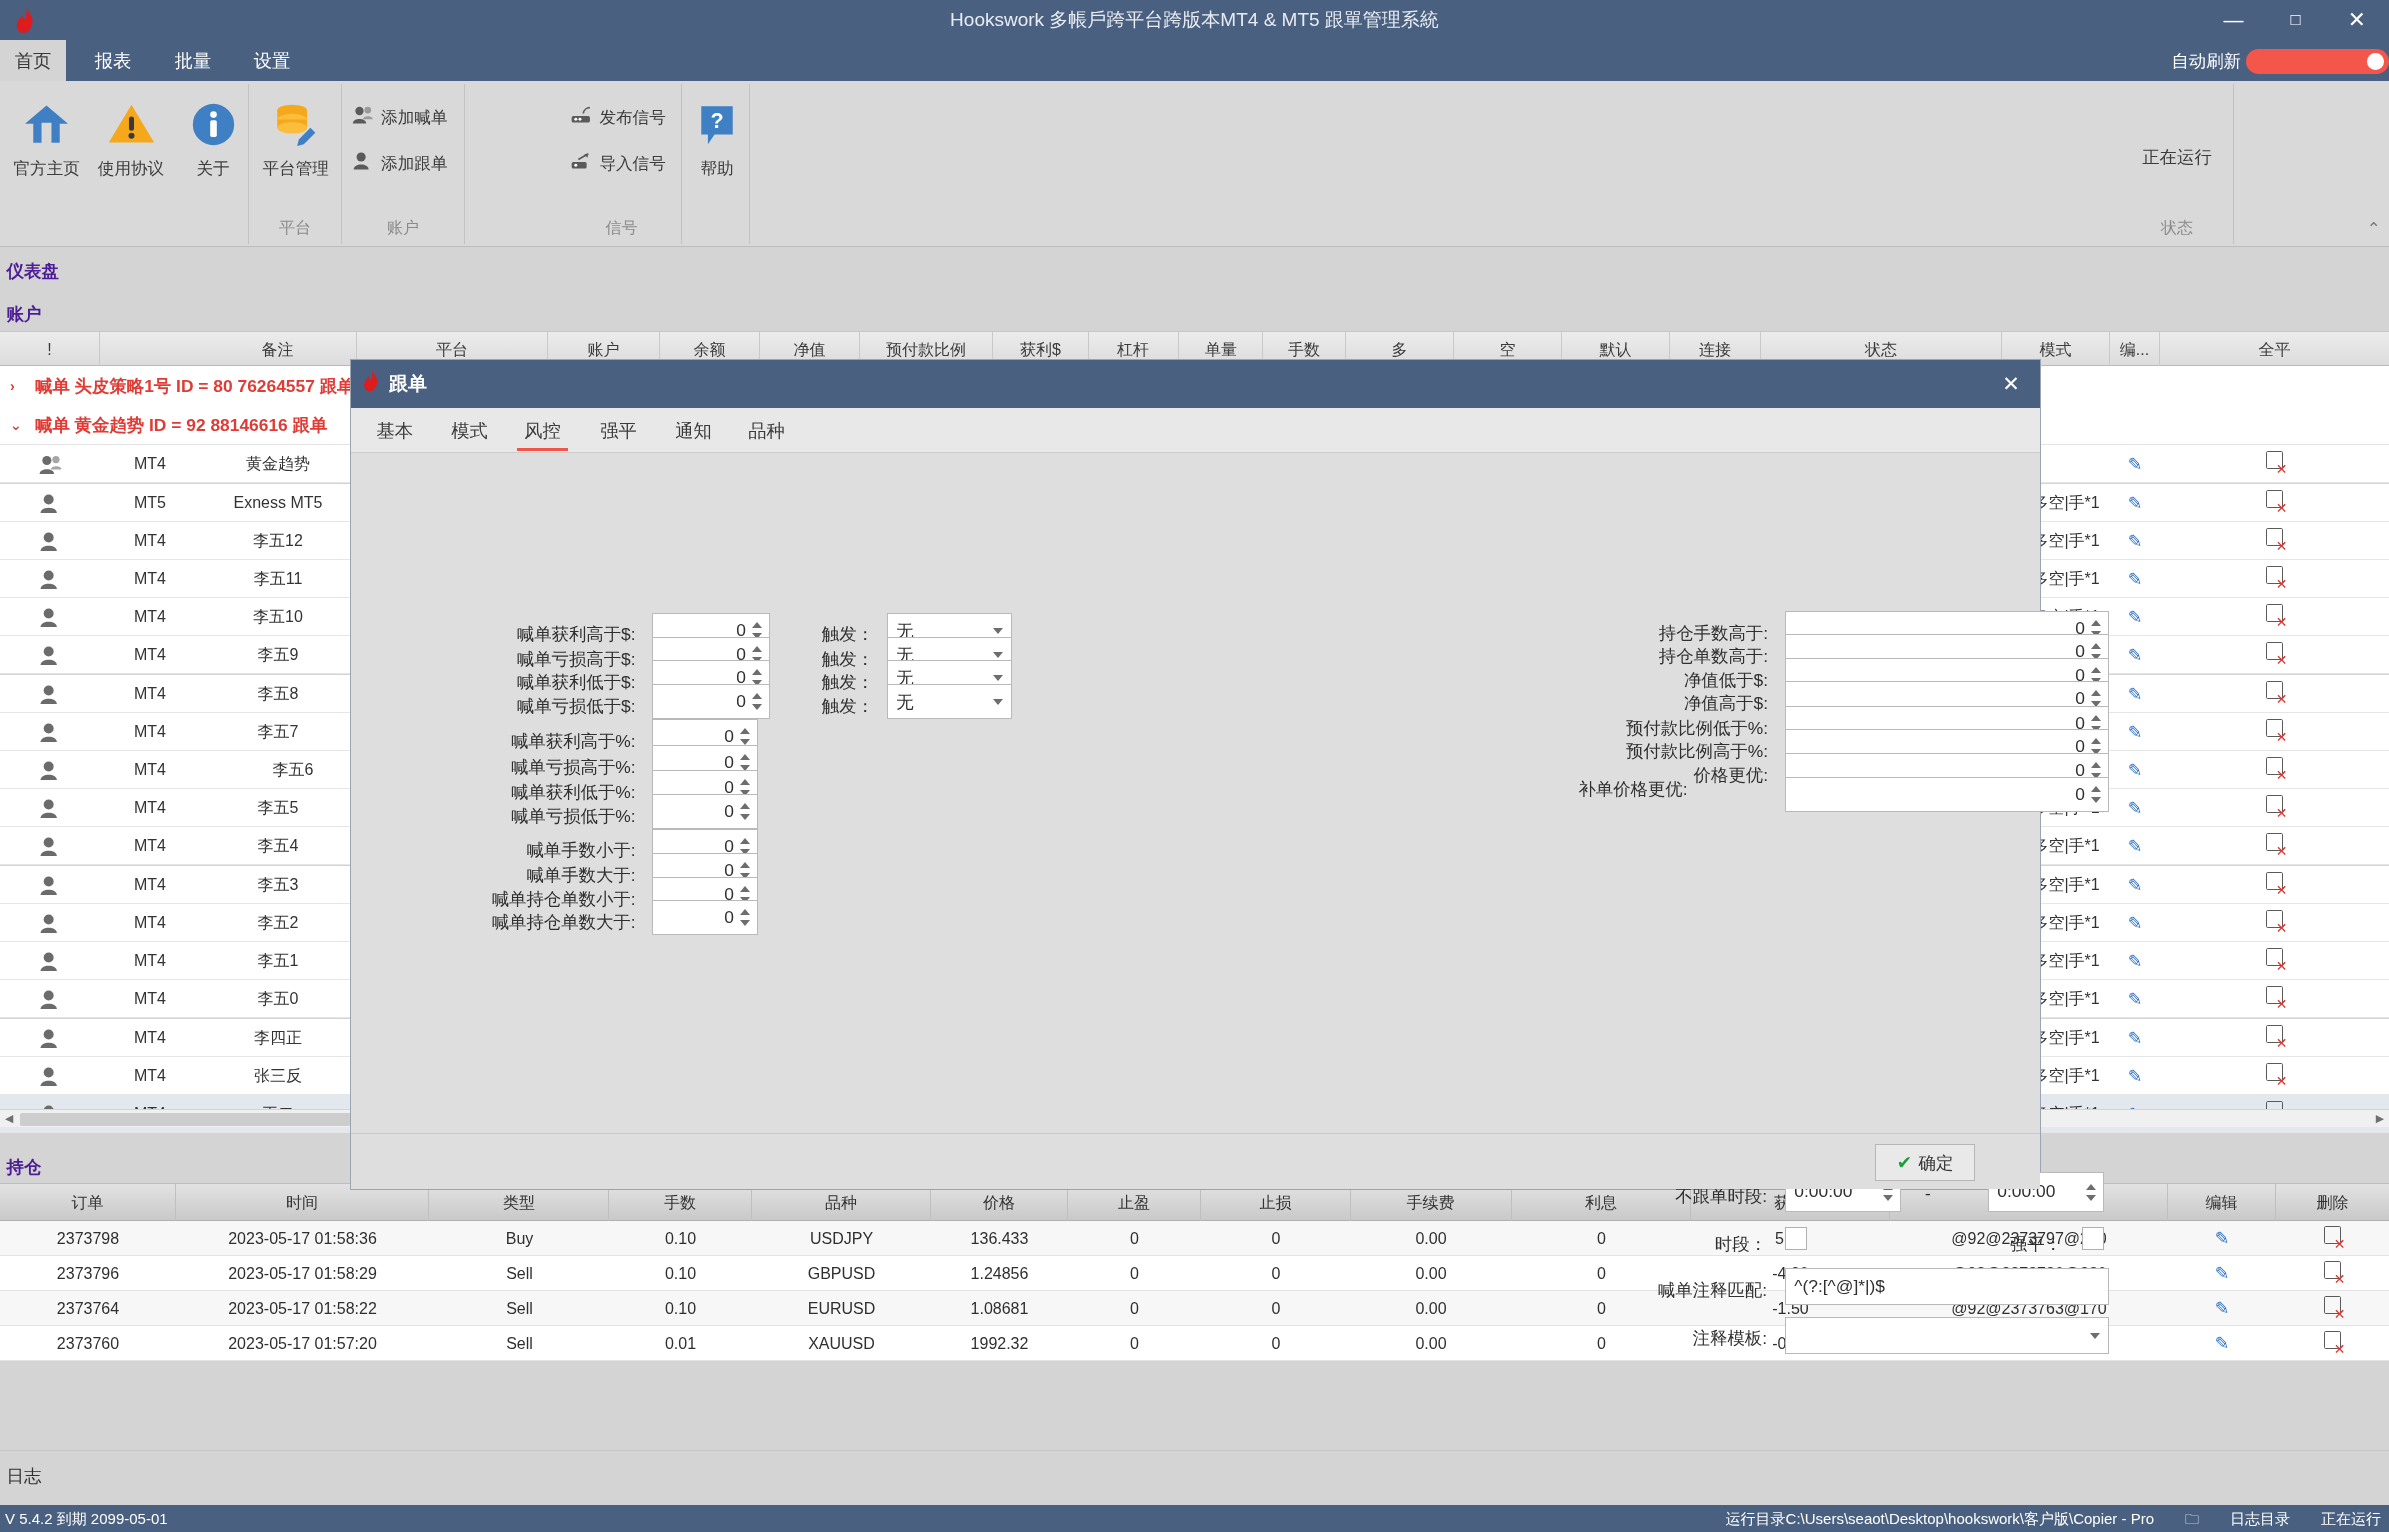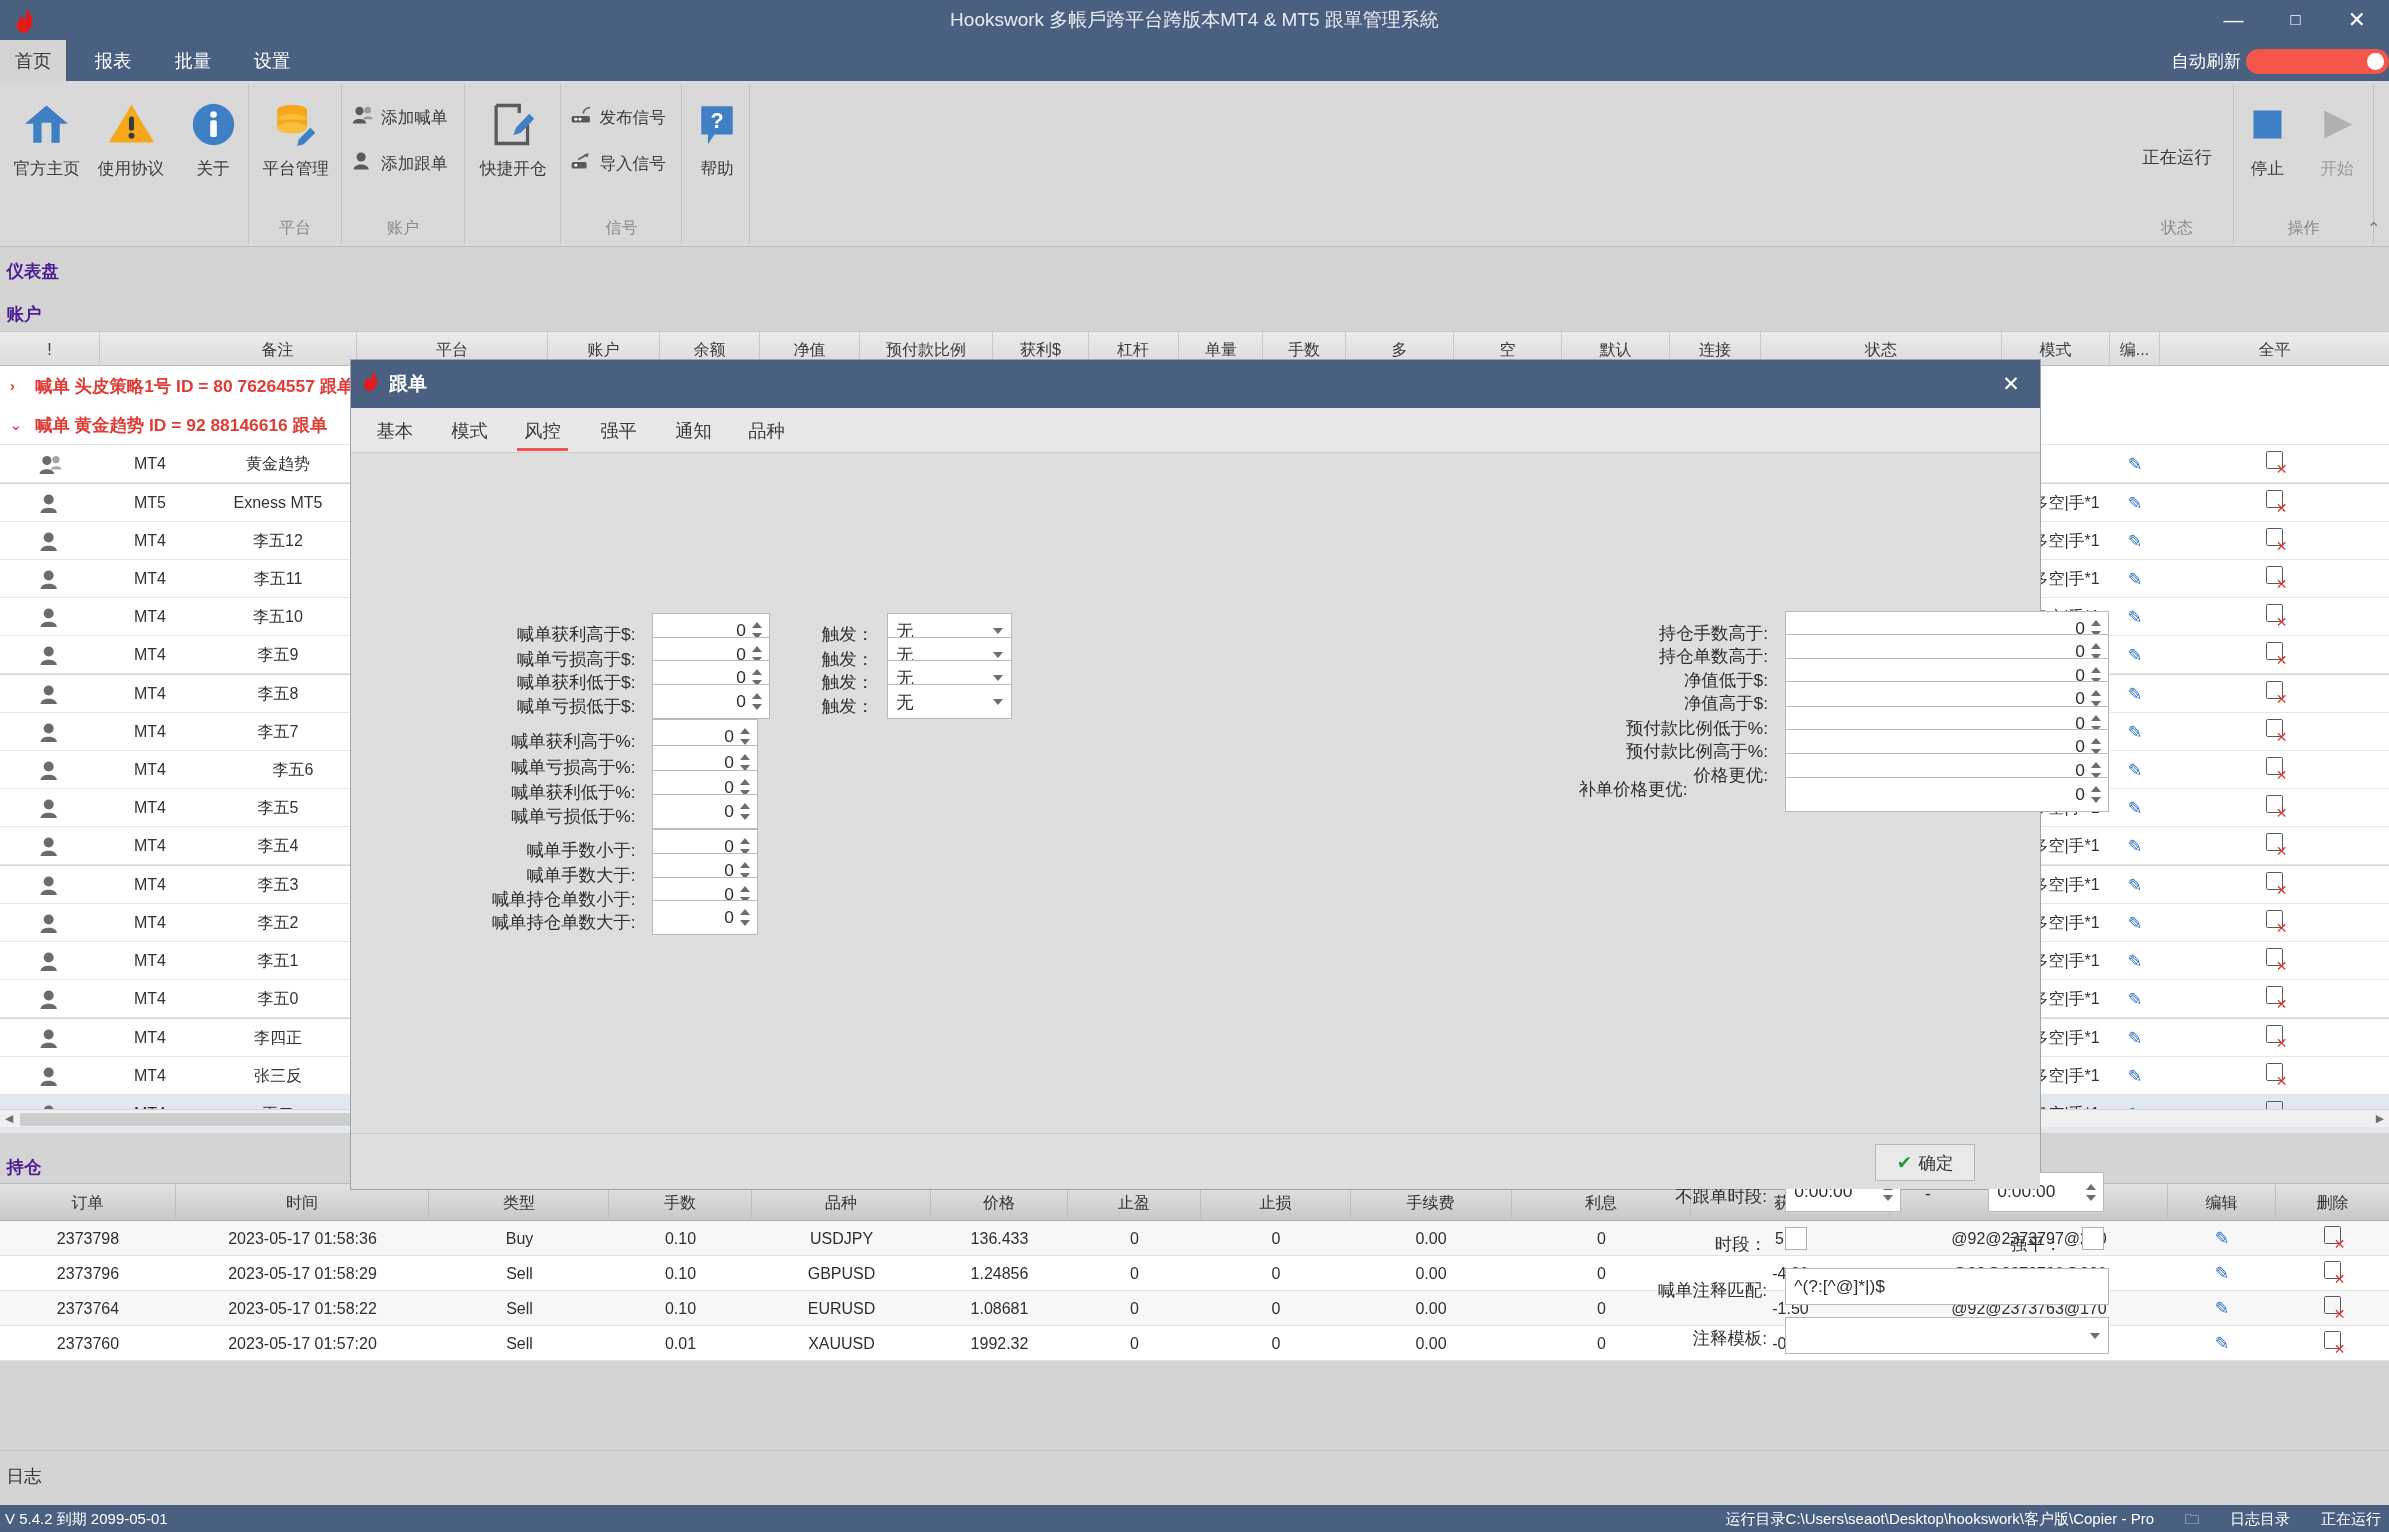--- a/index.html
+++ b/index.html
@@ -365,31 +365,20 @@
         <svg width="21.6" height="18.3" viewBox="0 0 26 22">
             <circle cx="11" cy="6" r="5.5" fill="#5a5a5a"></circle>
             <path d="M2 21 C2 13 20 13 20 21 Z" fill="#5a5a5a"></path>
           </svg>
       </span>
       <span>添加跟单</span>
     </div>
     <div class="rgroup-title">账户</div>
   </div>
 
-  <div class="rgroup" style="left:465px;width:96px;">
-    <div class="rbig" style="left:3.3px;">
-      <div class="ricon">
-        <svg width="45" height="43" viewBox="0 0 54 52">
-          <path d="M6 3 H34 L34 12 M6 3 V49 H44 V26" stroke="#5a5a5a" stroke-width="4" fill="none"></path>
-          <path d="M30 30 L46 13 L52 19 L36 36 L27 39 Z" fill="#3f7fc4"></path>
-        </svg>
-      </div>
-      <div class="rlabel">快捷开仓</div>
-    </div>
-  </div>
 
   <div class="rgroup" style="left:562px;width:120px;">
     <div class="rsmall" style="left:8.3px;top:21.6px;">
       <span>
         <svg width="21.6" height="18.3" viewBox="0 0 26 22">
             <rect x="2" y="12" width="22" height="8" rx="2" fill="#5a5a5a"></rect>
             <circle cx="7" cy="16" r="1.8" fill="#fff"></circle>
             <circle cx="12" cy="16" r="1.8" fill="#fff"></circle>
             <path d="M16 9 A8 8 0 0 1 24 2" stroke="#5a5a5a" stroke-width="2" fill="none"></path>
           </svg>
@@ -420,39 +409,20 @@
       </div>
       <div class="rlabel">帮助</div>
     </div>
   </div>
 
   <div class="rgroup" style="left:2121px;width:113px;">
     <div style="position:absolute;top:61px;left:0;width:100%;text-align:center;font-size:17.4px;color:#3c3c3c;">正在运行</div>
     <div class="rgroup-title">状态</div>
   </div>
 
-  <div class="rgroup" style="left:2234px;width:140px;">
-    <div class="rbig" style="left:-6.6px;width:80px;">
-      <div class="ricon">
-        <svg width="33" height="33" viewBox="0 0 40 40">
-            <rect x="3" y="3" width="34" height="34" fill="#3f7fc4"></rect>
-          </svg>
-      </div>
-      <div class="rlabel">停止</div>
-    </div>
-    <div class="rbig" style="left:63px;width:80px;">
-      <div class="ricon">
-        <svg width="37" height="33" viewBox="0 0 44 40">
-            <path d="M6 3 L40 20 L6 37 Z" fill="#b0b0b0"></path>
-          </svg>
-      </div>
-      <div class="rlabel dim">开始</div>
-    </div>
-    <div class="rgroup-title">操作</div>
-  </div>
 
   <div class="ribbon-chevron">⌃</div>
 </div>
 
 <div class="section-title" style="top:259px;">仪表盘</div>
 
 <div class="section-title" style="top:302px;">账户</div>
 
 <div class="acct-header" style="top:331px;">
   <div class="th" style="left:0px;width:100px;">!</div>

